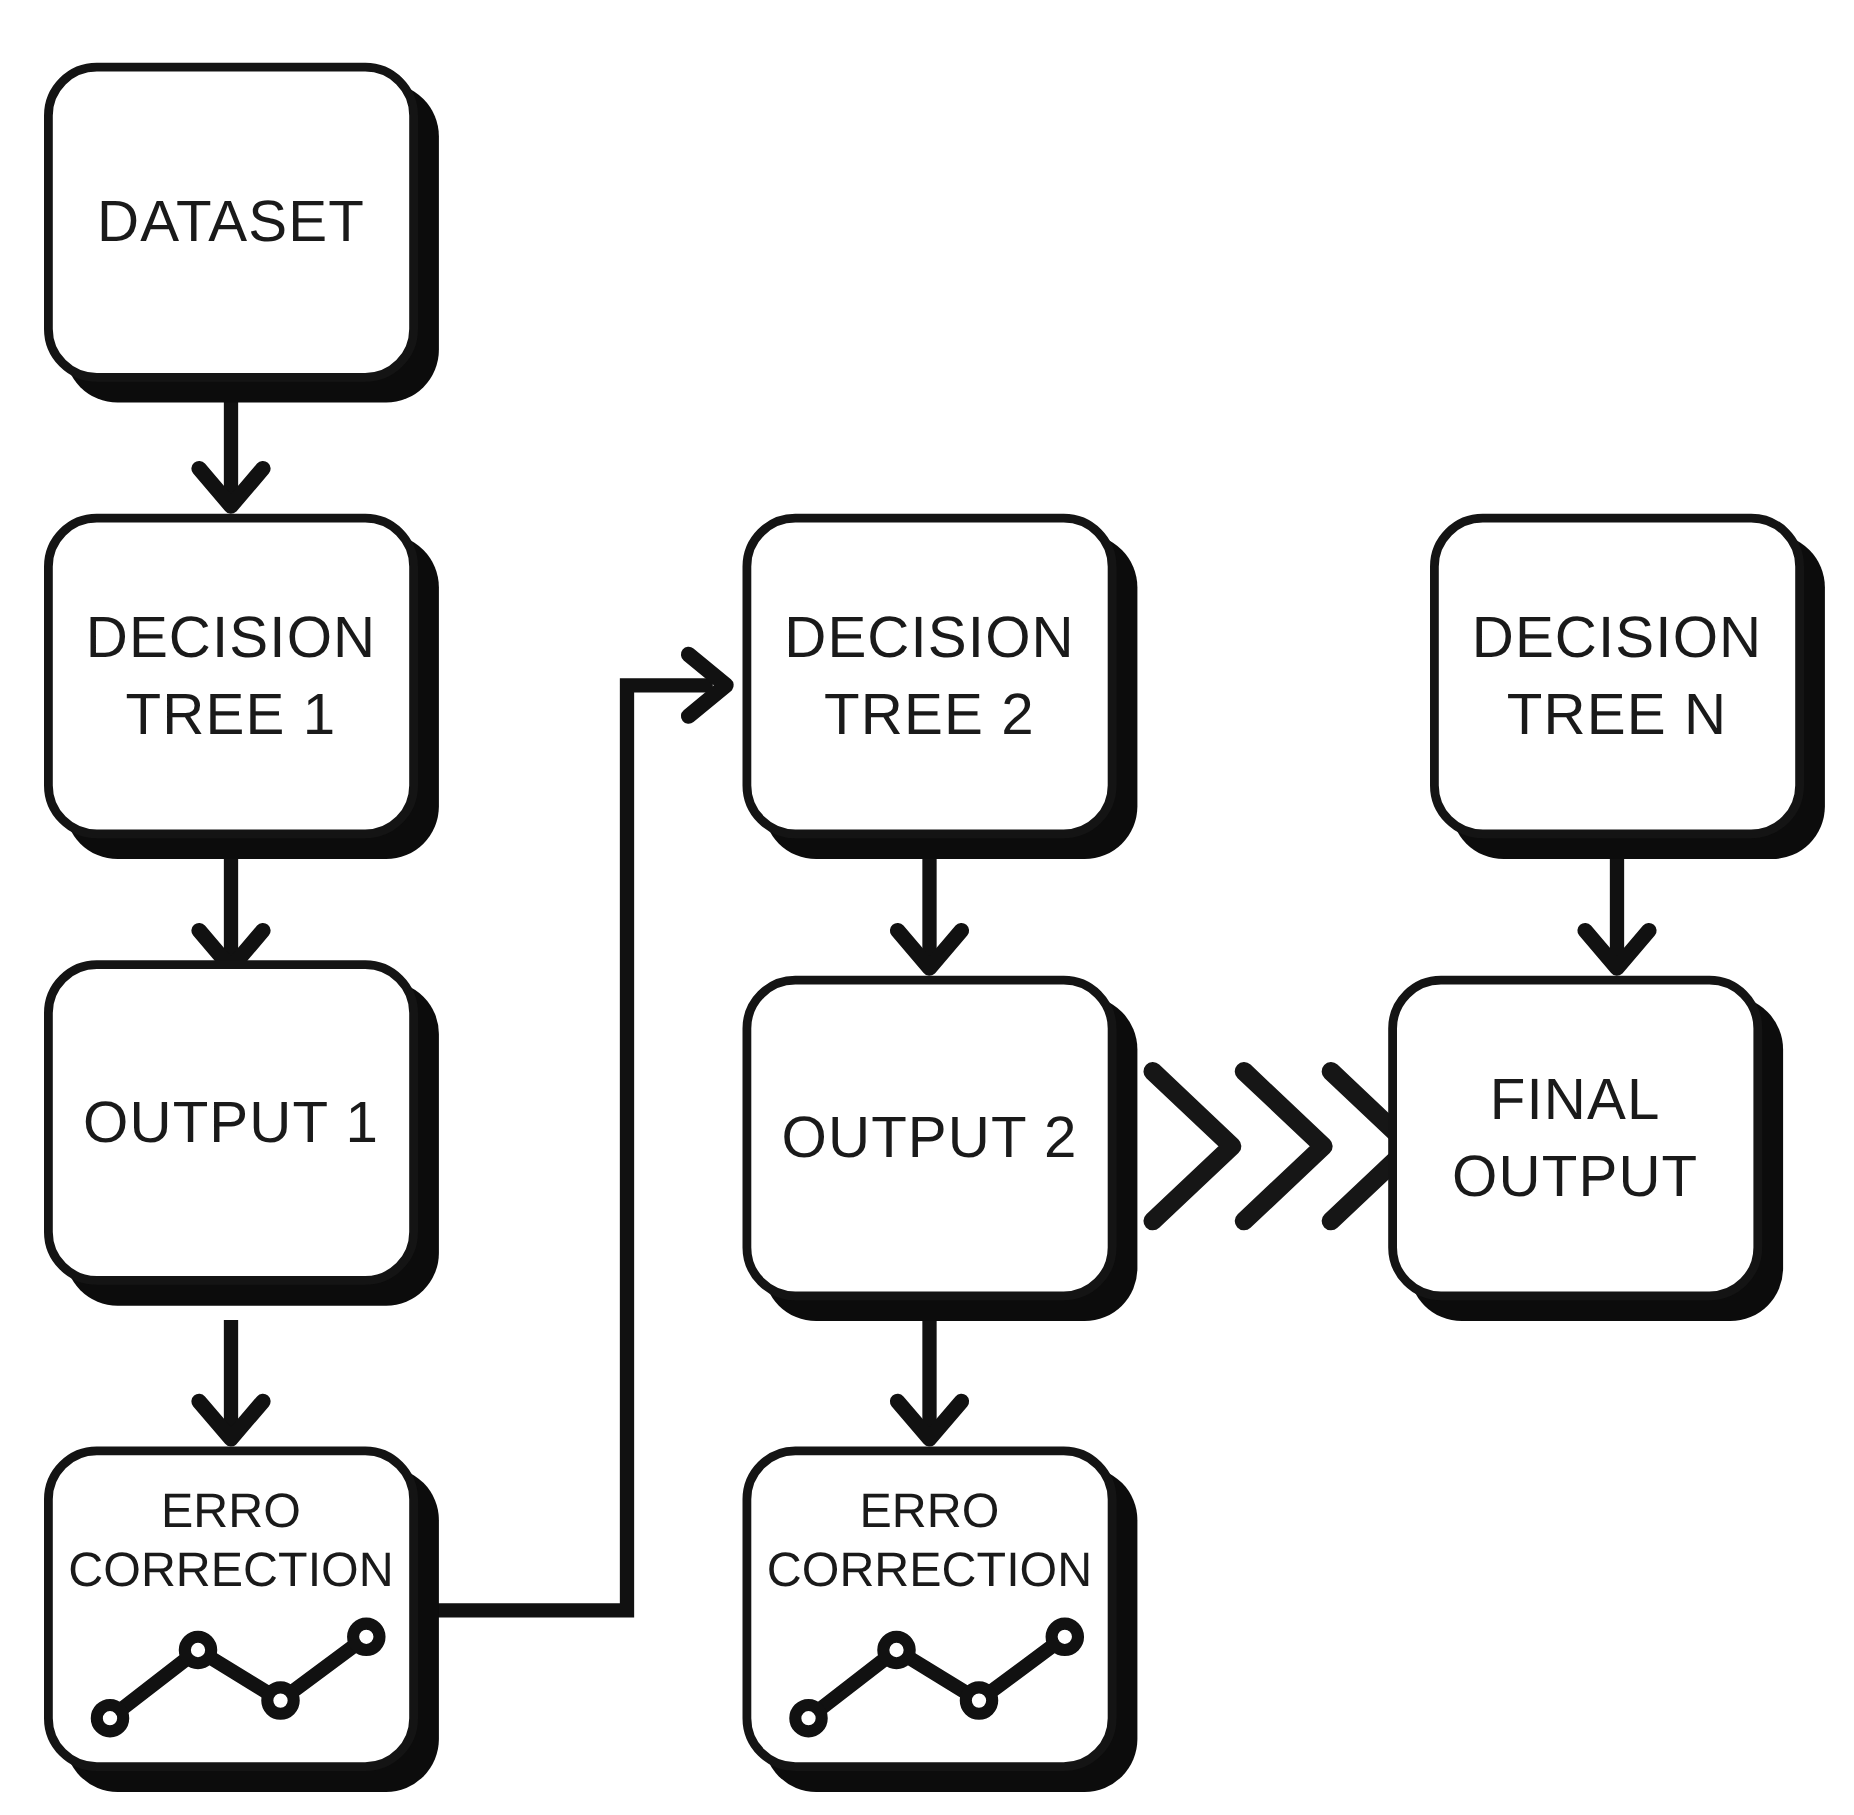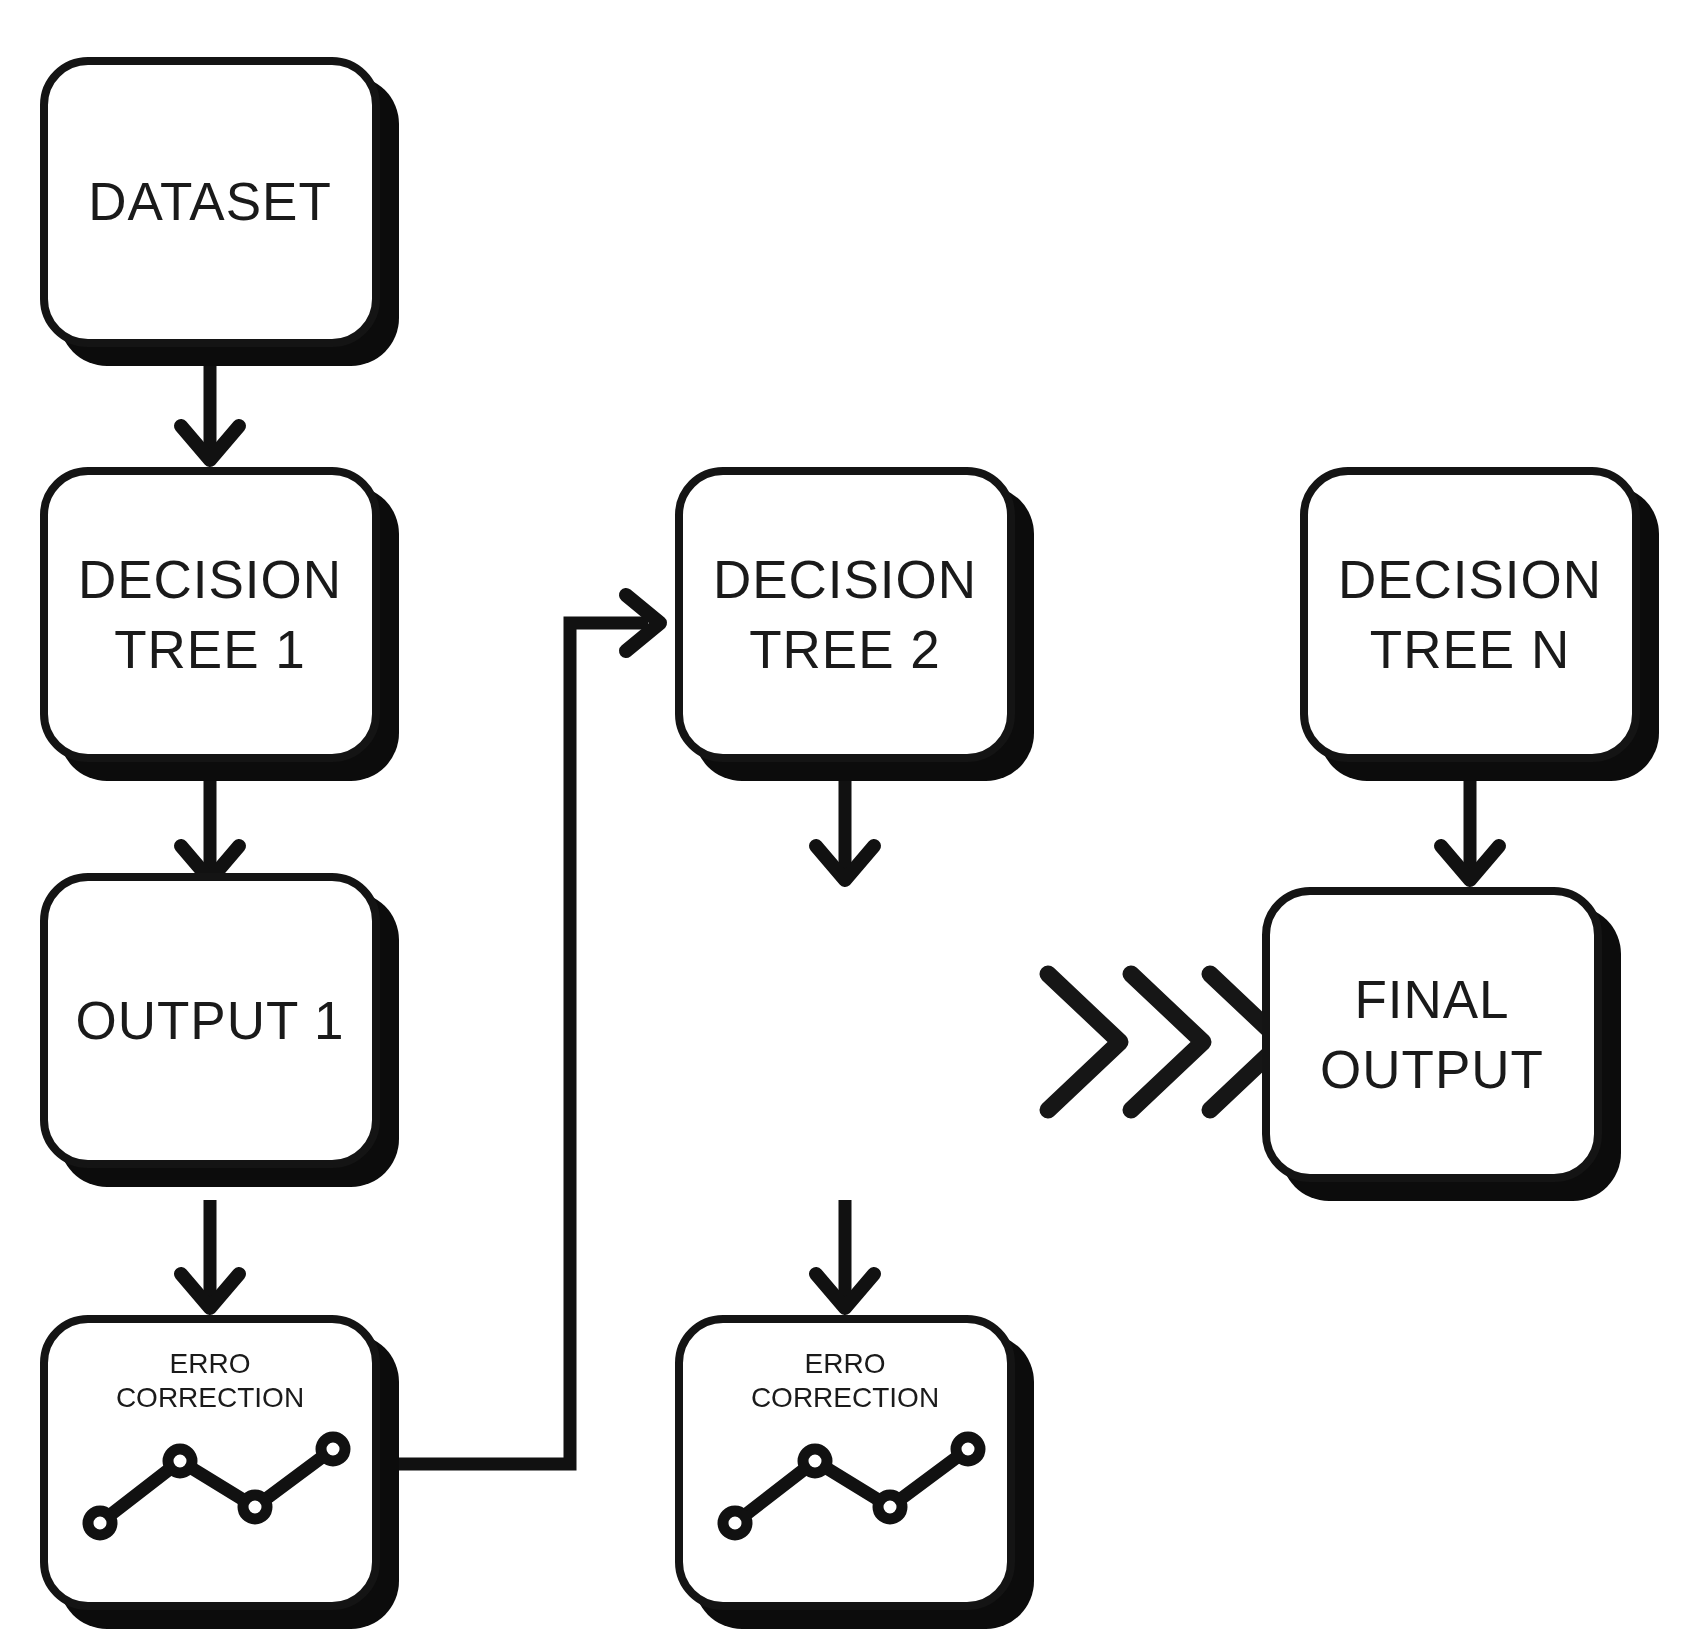--- a/index.html
+++ b/index.html
@@ -33,21 +33,21 @@
     line-height: 1.32;
     letter-spacing: 1px;
     color: #1a1a1a;
     white-space: pre-line;
   }
   .node.ec {
     justify-content: flex-start;
     padding-top: 24px;
   }
   .node.ec .label {
-    font-size: 28px;
+    font-size: 44px;
     line-height: 1.22;
     letter-spacing: 0px;
   }
   .node.ec .chart-icon {
     margin-top: 8px;
     flex: 0 0 auto;
   }
   #dataset        { left: 40px;   top: 45px;  height: 290px; }
   #tree1          { left: 40px;   top: 455px; }
   #output1        { left: 40px;   top: 861px; }
@@ -144,20 +144,23 @@
       <circle class="zig-dot" cx="200" cy="84" r="12"></circle>
       <circle class="zig-dot" cx="278" cy="26" r="12"></circle>
     </svg>
   </div>
 
   <div class="node" id="tree2">
     <div class="label">DECISION
 TREE 2</div>
   </div>
 
+  <div class="node" id="output2">
+    <div class="label">OUTPUT 2</div>
+  </div>
 
   <div class="node ec" id="ec2">
     <div class="label">ERRO
 CORRECTION</div>
     <svg class="chart-icon" width="310" height="135" viewBox="0 0 310 135" xmlns="http://www.w3.org/2000/svg">
       <polyline class="zig-line" points="45,100 125,38 200,84 278,26"></polyline>
       <circle class="zig-dot" cx="45" cy="100" r="12"></circle>
       <circle class="zig-dot" cx="125" cy="38" r="12"></circle>
       <circle class="zig-dot" cx="200" cy="84" r="12"></circle>
       <circle class="zig-dot" cx="278" cy="26" r="12"></circle>

